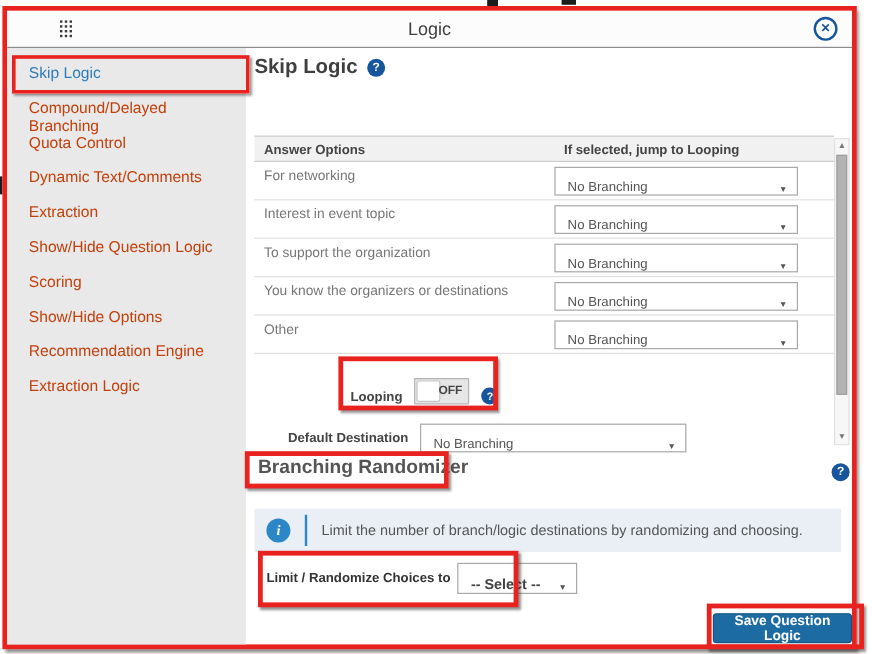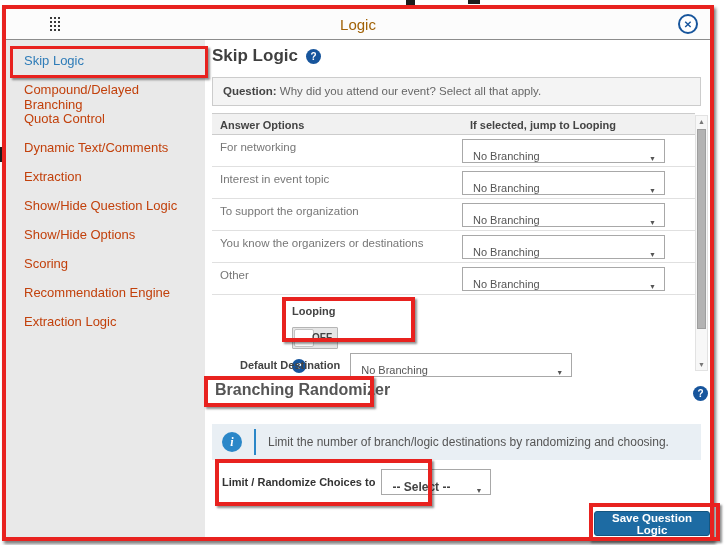--- a/index.html
+++ b/index.html
@@ -15,21 +15,21 @@
   
   .dialog { position: absolute; left: 2px; top: 5px; width: 712px; height: 536px;
             border: 4px solid #e8221f; background: #fff;
             box-shadow: 2px 3px 3px rgba(40,40,40,0.6); }
 
   .dlg-header { position: relative; height: 31px; background: #fcfcfc; border-bottom: 1px solid #8c8c8c;
                 display: flex; align-items: center; }
   .drag-handle { margin-left: 44px; display: grid; grid-template-columns: repeat(3, 3px);
                  grid-auto-rows: 3px; gap: 1px; cursor: move; }
   .drag-handle i { width: 2px; height: 2px; background: #3a3a3a; }
-  .dlg-title { position: absolute; left: 0; right: 0; text-align: center; font-size: 15px; color: #a16207; }
+  .dlg-title { position: absolute; left: 0; right: 0; text-align: center; font-size: 15px; color: #404040; }
   .close-btn { position: absolute; right: 12px; top: 5px; width: 20px; height: 20px; border-radius: 50%;
                border: 2px solid #17559c; color: #17559c; font-size: 10px; font-weight: bold;
                display: flex; align-items: center; justify-content: center; cursor: pointer; background: #fff; }
 
   .dlg-body { display: flex; height: 497px; }
   .sidebar { width: 199px; background: #e9e9e9; padding-top: 6px; flex: none; }
   .side-item { height: 29px; padding: 7px 8px 0 18px; font-size: 13px; color: #c2410c; cursor: pointer; }
   .side-item.active { color: #2e7cb8; }
 
   .content { flex: 1; position: relative; }
@@ -53,21 +53,21 @@
   .th2 { position: absolute; left: 250px; }
   .trow { display: flex; align-items: center; height: 32px; border-bottom: 1px solid #e0e0e0; width: 483px; }
   .tlabel { flex: 1; font-size: 11.5px; color: #777; padding: 0 8px; align-self: flex-start; margin-top: 6px; }
   .tselect { width: 203px; height: 24px; border: 1px solid #a8a8a8; background: #fff; margin-right: 30px;
              display: flex; align-items: flex-end; font-size: 11px; color: #555; padding: 0 8px 0 10px;
              cursor: pointer; flex: none; }
   .tselect .val { flex: 1; white-space: nowrap; overflow: hidden; }
   .caret { font-size: 7px; color: #555; flex: none; }
 
   .loop-row { position: absolute; left: 80px; top: 192px; height: 32px; display: flex;
-              align-items: flex-start; gap: 10px; flex-direction: column; }
+              align-items: flex-end; gap: 10px; }
   .loop-label { font-size: 11px; font-weight: bold; color: #444; }
   .toggle { position: relative; width: 46px; height: 22px; border: 1px solid #b5b5b5; border-radius: 1px;
             background: #e6e6e6; cursor: pointer; flex: none; }
   .toggle .knob { position: absolute; left: 1px; top: 1px; width: 20px; height: 18px;
                   background: #fff; border: 1px solid #c4c4c4; border-radius: 2px; }
   .toggle .off { position: absolute; right: 5px; top: 4px; font-size: 10px; font-weight: bold; color: #444; }
 
   .dd-row { position: absolute; left: 28px; top: 240px; display: flex; align-items: center; gap: 10px; }
   .dd-label { font-size: 11px; font-weight: bold; color: #444; }
   .tselect.wide { width: 222px; margin-right: 0; }
@@ -87,21 +87,21 @@
   .info-box { position: absolute; left: 7px; top: 384px; width: 489px; height: 36px; background: #e9eff4;
               display: flex; align-items: center; padding-left: 10px; }
   .info-icon { width: 20px; height: 20px; border-radius: 50%; background: #2b87c8; color: #fff;
                font-size: 12px; font-weight: bold; font-style: italic; font-family: "Liberation Serif", serif;
                display: flex; align-items: center; justify-content: center; flex: none; }
   .info-sep { width: 2px; height: 26px; background: #2b87c8; margin: 0 12px 0 12px; flex: none; }
   .info-text { font-size: 12px; color: #555; }
 
   .limit-row { position: absolute; left: 17px; top: 429px; display: flex; align-items: center; gap: 6px; }
   .limit-label { font-size: 11px; font-weight: bold; color: #333; }
-  .tselect.small-sel { width: 110px; height: 26px; margin-right: 0; font-weight: bold; font-size: 12px; color: #444; }
+  .tselect.small-sel { width: 100px; height: 26px; margin-right: 0; font-weight: bold; font-size: 12px; color: #444; }
 
   .save-btn { position: absolute; left: 389px; top: 471px; height: 25px; padding: 0 11px;
               background: #1d6ba3; border: 1px solid #145681; border-radius: 3px; color: #fff;
               font-size: 11.5px; font-weight: bold; font-family: "Liberation Sans", sans-serif; cursor: pointer; }
 
   
   .annot { position: absolute; border: 4px solid #e8221f; pointer-events: none;
            box-shadow: 2px 2px 2px rgba(40,40,40,0.5); }
   .a-skip  { left: 10px;  top: 46px;  width: 198px; height: 32px; border-width: 3px; }
   .a-loop  { left: 282px; top: 297px; width: 133px; height: 45px; }
@@ -142,34 +142,33 @@
 
     <div class="dlg-body">
 
       <div class="sidebar">
         <div class="side-item active">Skip Logic</div>
         <div class="side-item">Compound/Delayed Branching</div>
         <div class="side-item">Quota Control</div>
         <div class="side-item">Dynamic Text/Comments</div>
         <div class="side-item">Extraction</div>
         <div class="side-item">Show/Hide Question Logic</div>
+        <div class="side-item">Scoring</div>
         <div class="side-item">Show/Hide Options</div>
-        <div class="side-item">Scoring</div>
         <div class="side-item">Recommendation Engine</div>
         <div class="side-item">Extraction Logic</div>
       </div>
 
       <div class="content">
 
         <div class="content-heading">
           <span class="h1">Skip Logic</span>
           <span class="help-icon">?</span>
         </div>
 
-        <div class="question-box"><strong>Question:</strong><span> Why did you attend our event? Select all that apply.</span></div>
 
         <div class="scrollpane">
           <div class="thead">
             <div class="th">Answer Options</div>
             <div class="th th2">If selected, jump to Looping</div>
           </div>
 
           <div class="trow">
             <div class="tlabel">For networking</div>
             <div class="tselect">

